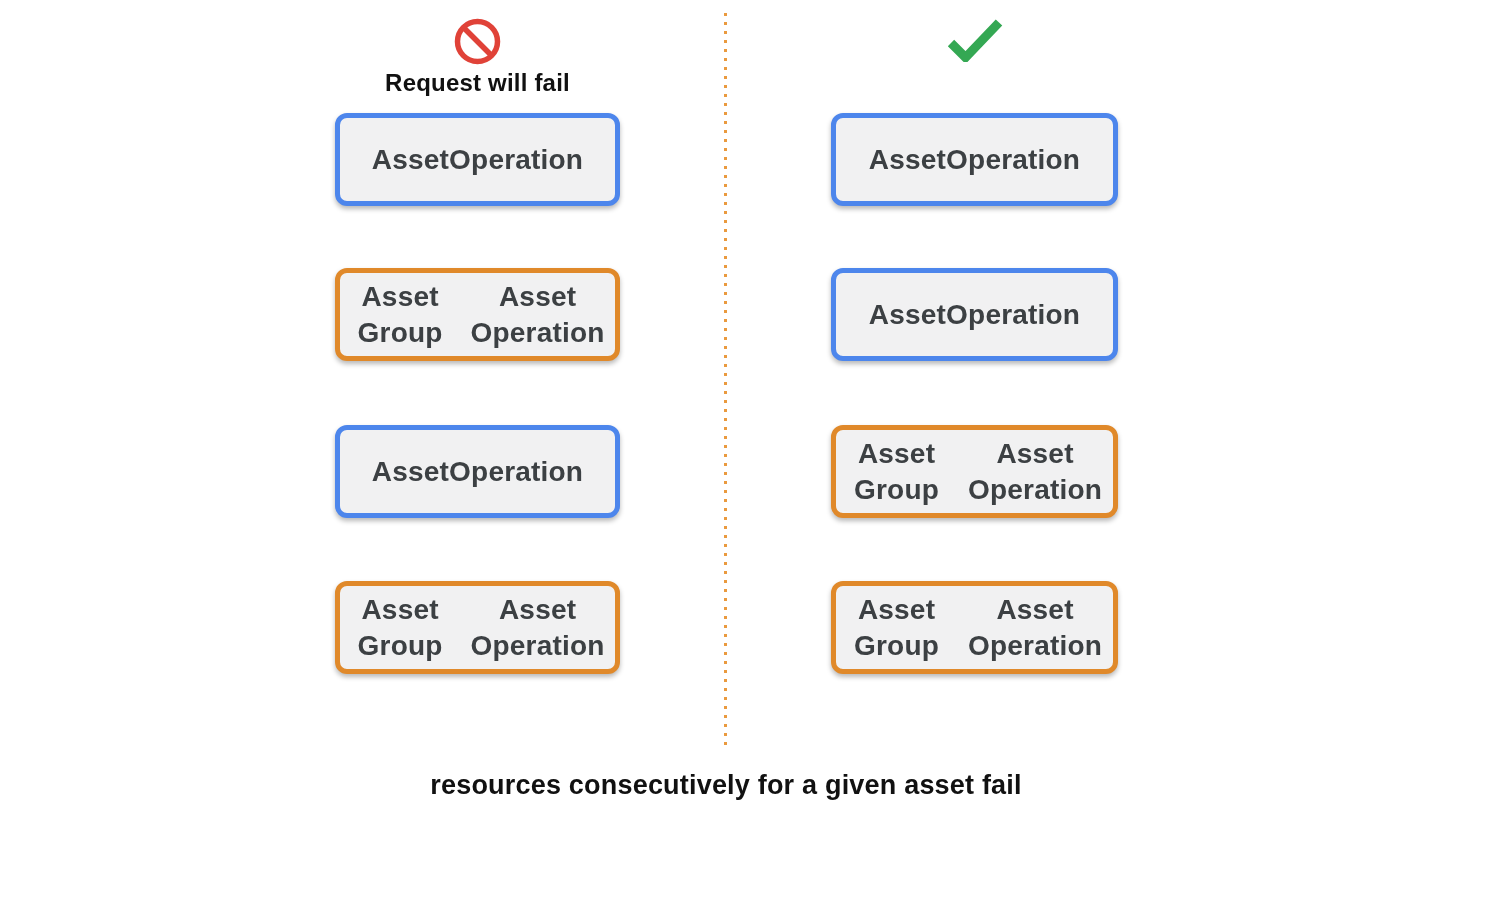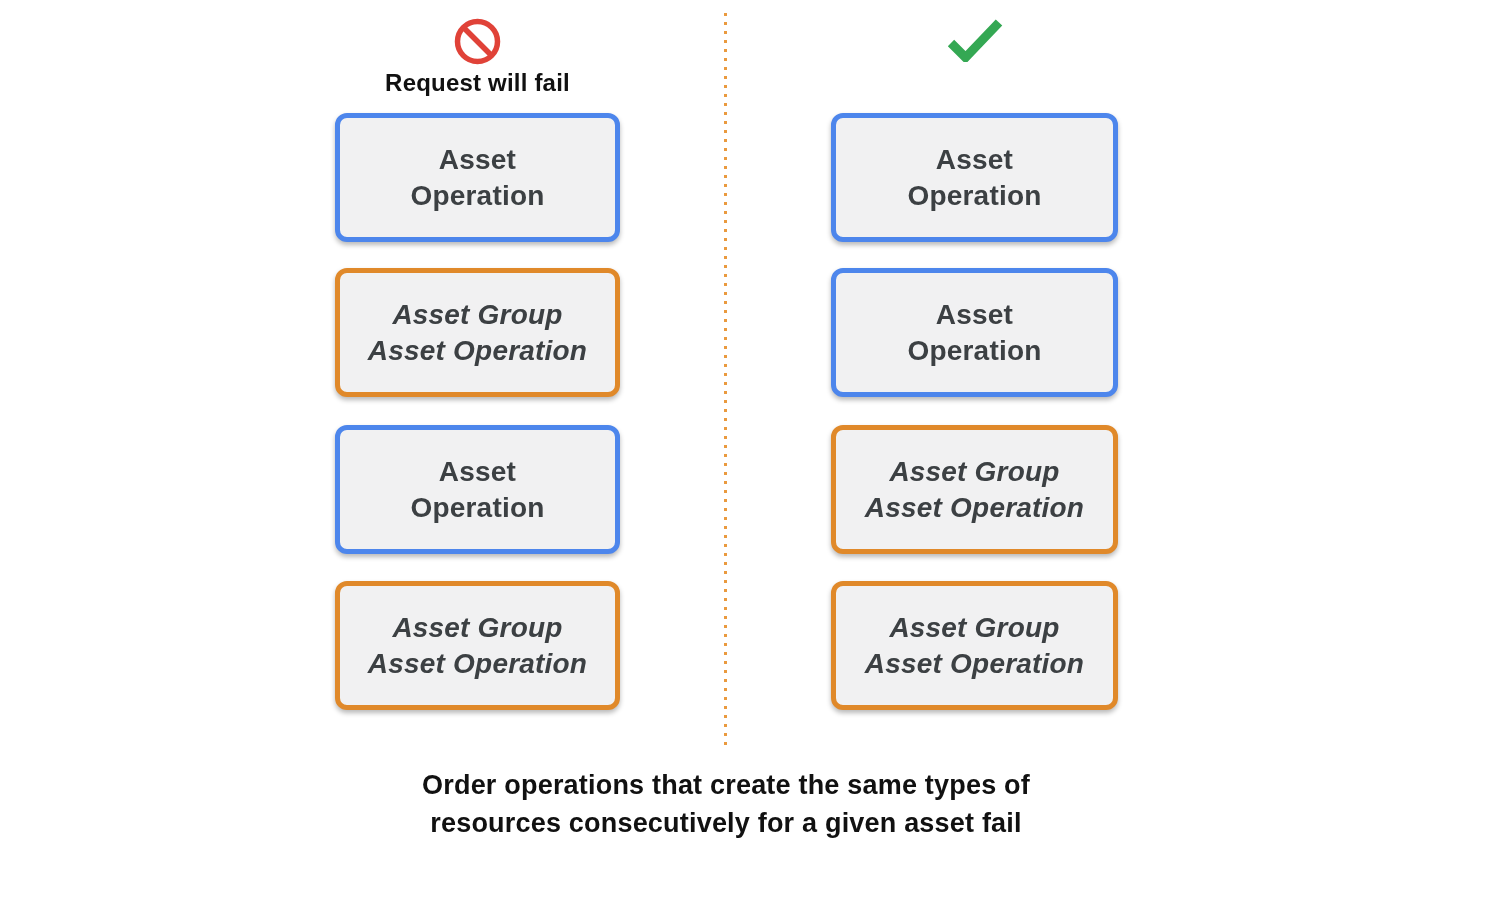--- a/index.html
+++ b/index.html
@@ -30,38 +30,38 @@
     text-align: center;
     font-size: 24px;
     font-weight: bold;
     letter-spacing: 0.2px;
     color: var(--heading-text, #111111);
   }
 
   .box {
     position: absolute;
     left: 0; right: 0;
-    height: 129px;
+    height: 93px;
     box-sizing: border-box;
     border-radius: 12px;
     background: var(--box-background, #f1f1f2);
     box-shadow: 0 3px 5px rgba(0,0,0,0.28);
     display: flex;
-    flex-direction: column;
+    flex-direction: row;
     align-items: center;
     justify-content: center;
     font-size: 28px;
     line-height: 36px;
     font-weight: bold;
     letter-spacing: 0.2px;
     color: var(--box-text, #3c4043);
     text-align: center;
   }
   .box.asset-operation             { border: 5px solid var(--blue-border, #4d86ec); }
-  .box.asset-group-asset-operation { border: 5px solid var(--orange-border, #e0892a); font-style: italic; }
+  .box.asset-group-asset-operation { border: 5px solid var(--orange-border, #e0892a); }
   .row1 { top: 113px; }
   .row2 { top: 268px; }
   .row3 { top: 425px; }
   .row4 { top: 581px; }
 
   .divider {
     position: absolute;
     left: 724px;
     top: 13px;
     width: 3px;
@@ -141,17 +141,16 @@
       <span>Asset Group</span>
       <span>Asset Operation</span>
     </div>
     <div class="box asset-group-asset-operation row4">
       <span>Asset Group</span>
       <span>Asset Operation</span>
     </div>
   </div>
 
   <div class="caption">
-    <div>Order operations that create the same types of</div>
     <div>resources consecutively for a given asset fail</div>
   </div>
 
 </div>
 
 </body></html>

